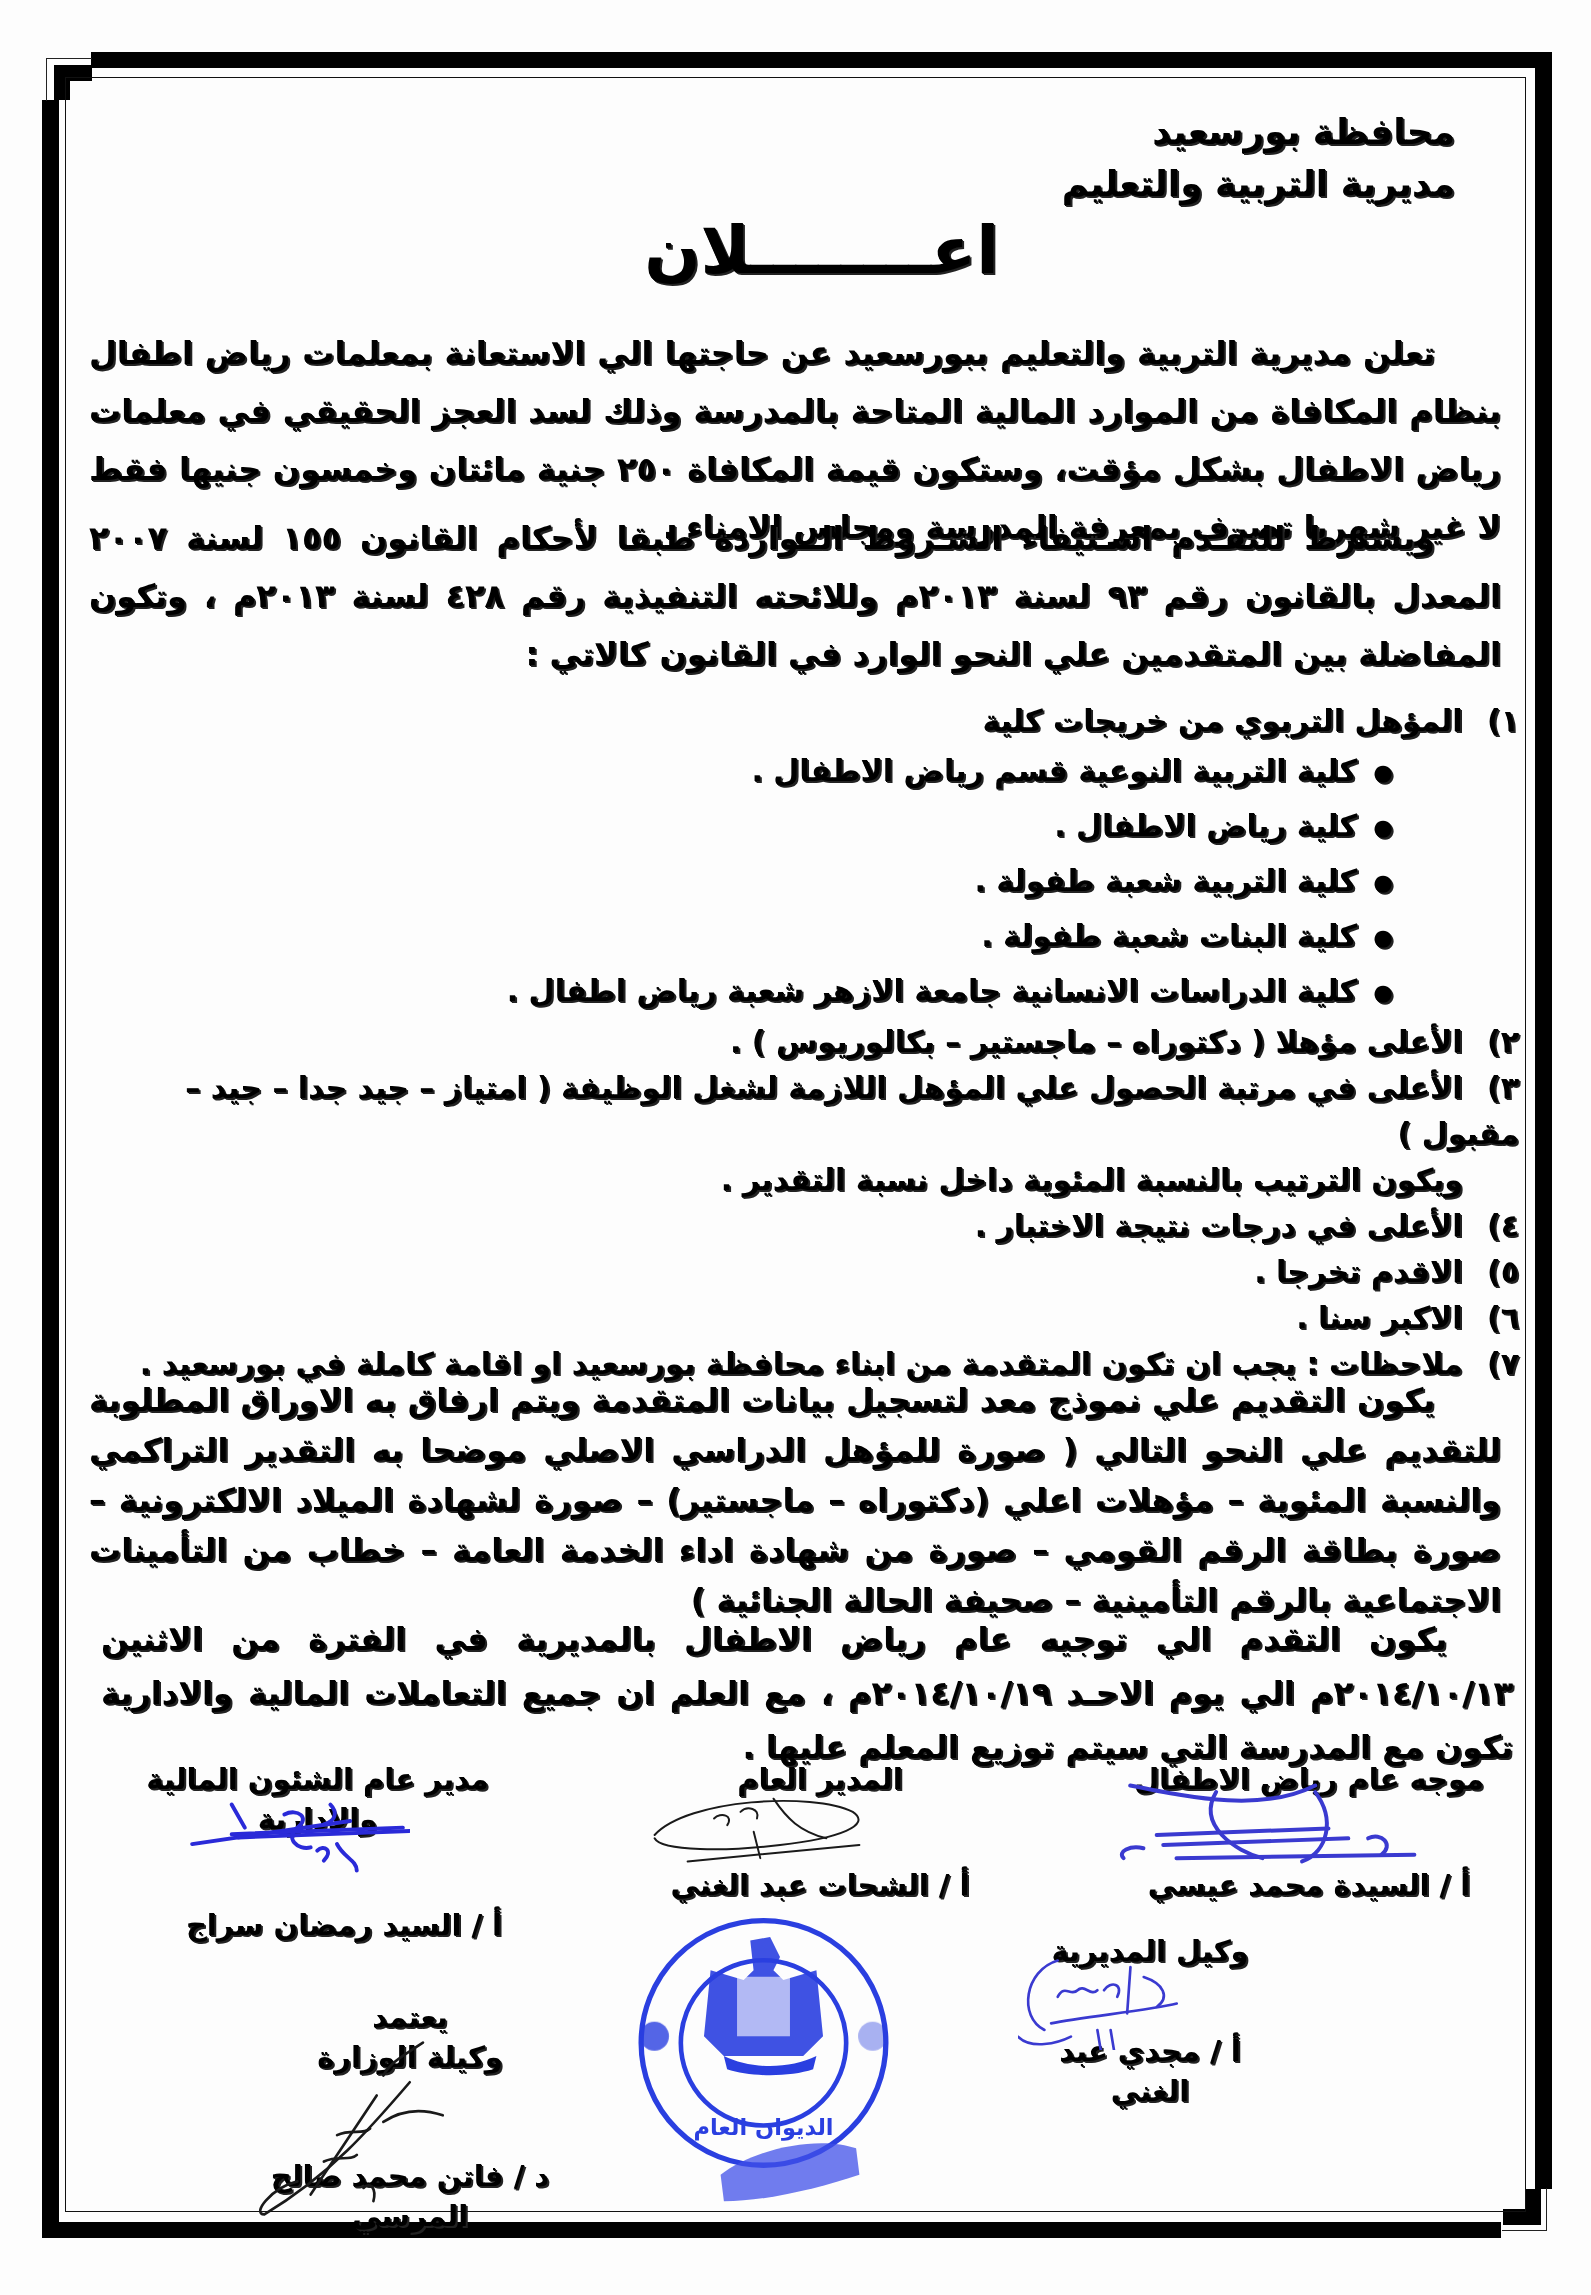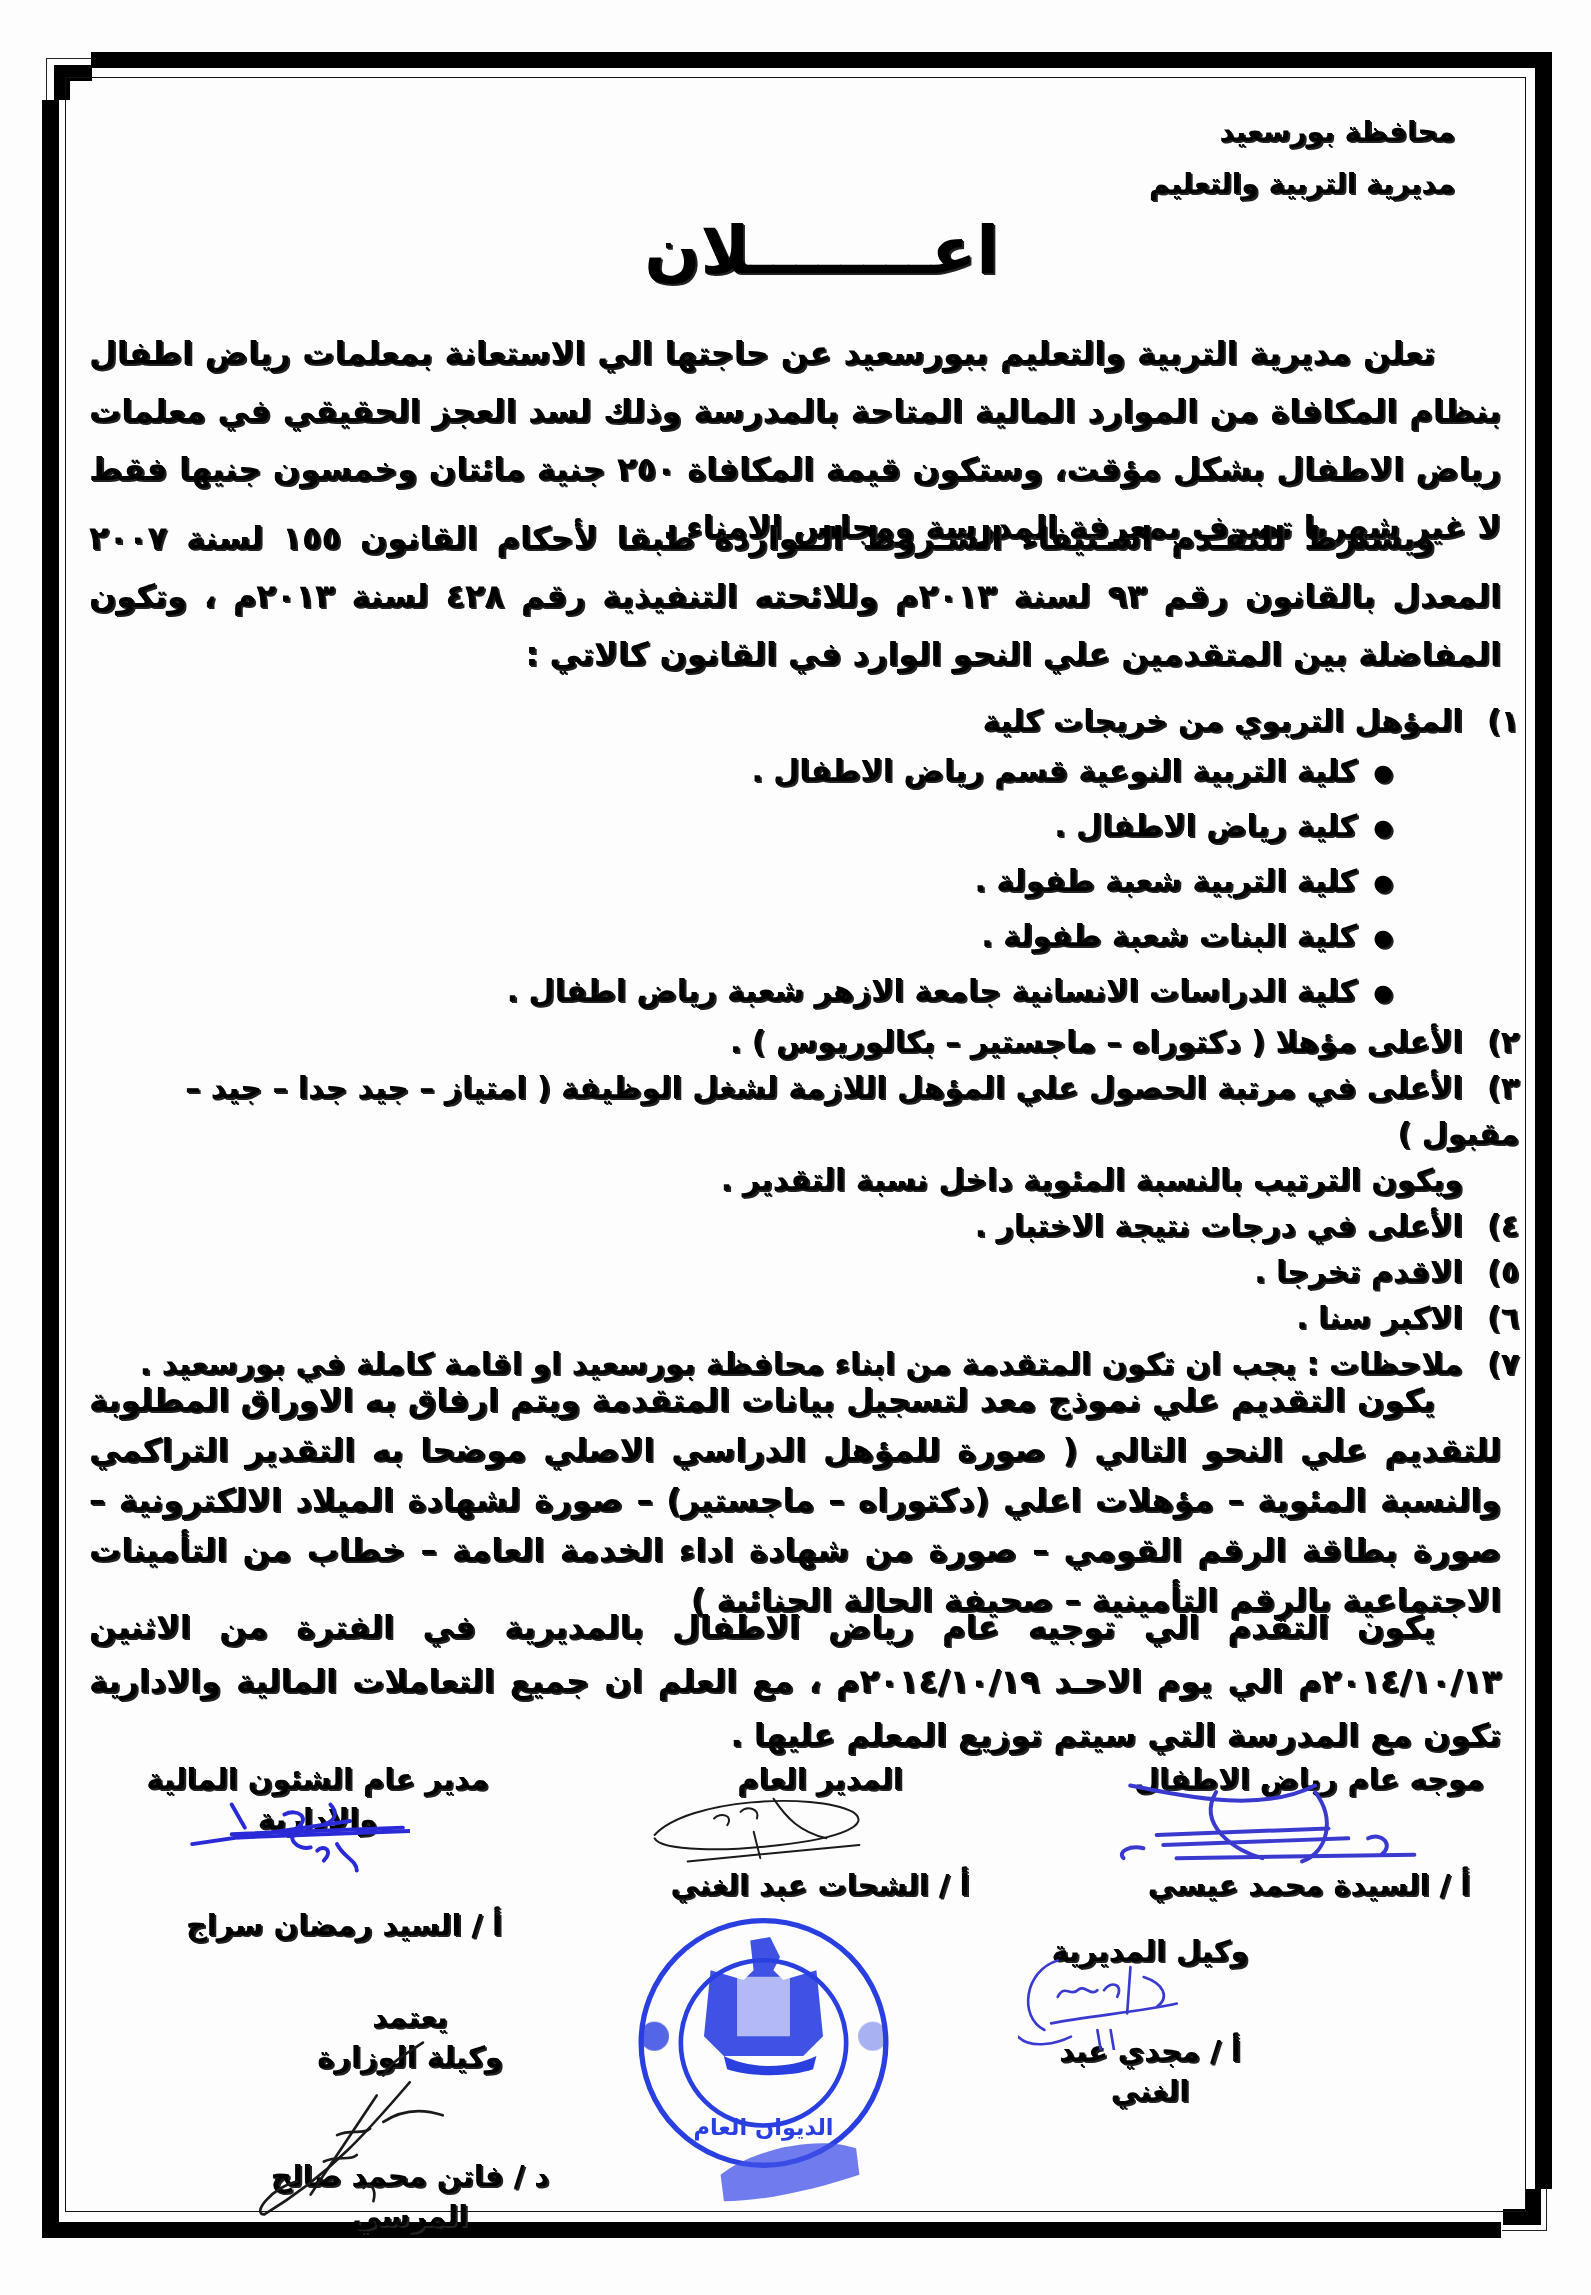--- a/index.html
+++ b/index.html
@@ -18,21 +18,21 @@
     .frame-thin-outer-tl { position: absolute; left: 46px; top: 58px; width: 46px; height: 43px; border-top: 1.3px solid #222; border-left: 1.3px solid #222; box-sizing: border-box; }
     .frame-thin-outer-br { position: absolute; left: 1502px; top: 2188px; width: 45px; height: 43px; border-bottom: 1.3px solid #222; border-right: 1.3px solid #222; box-sizing: border-box; }
 
     .rtl { direction: rtl; unicode-bidi: embed; }
     .heavy {
       font-family: "DejaVu Sans", sans-serif; font-weight: bold;
       text-shadow: 2px 2px 0 #222, 0.7px 0.7px 0 #000;
     }
     .header {
       position: absolute; right: 136px; top: 106px; 
-      font-size: 28px; line-height: 52px;
+      font-size: 36px; line-height: 52px;
     }
     .title {
       position: absolute; left: 0; width: 1591px; top: 212px; text-align: center;
       font-size: 66px; letter-spacing: 4px; padding-left: 26px;
     }
     .body-text {
       position: absolute; left: 89px; width: 1412px;
       font-size: 32px; text-align: justify; text-align-last: right;
     }
     .para1 { top: 324px; line-height: 58px; text-indent: 66px; }
@@ -111,21 +111,21 @@
     <span>الاكبر سنا .</span>
   </div>
   <div class="list-item">
     <span class="num">٧)</span>
     <span>ملاحظات : يجب ان تكون المتقدمة من ابناء محافظة بورسعيد او اقامة كاملة في بورسعيد .</span>
   </div>
 </div>
 
 <p class="body-text para3 rtl heavy" style="margin:0">يكون التقديم علي نموذج معد لتسجيل بيانات المتقدمة  ويتم ارفاق به الاوراق المطلوبة للتقديم علي النحو التالي ( صورة للمؤهل الدراسي الاصلي موضحا به التقدير التراكمي والنسبة المئوية – مؤهلات اعلي (دكتوراه – ماجستير) – صورة لشهادة الميلاد الالكترونية – صورة بطاقة الرقم القومي – صورة من شهادة اداء الخدمة العامة – خطاب من التأمينات الاجتماعية بالرقم التأمينية – صحيفة الحالة الجنائية )</p>
 
-<p class="body-text para4 rtl heavy" style="margin:0">يكون التقدم الي توجيه عام رياض الاطفال بالمديرية في الفترة من الاثنين ٢٠١٤/١٠/١٣م الي يوم الاحـد ٢٠١٤/١٠/١٩م ، مع العلم ان جميع التعاملات المالية والادارية تكون مع المدرسة التي سيتم توزيع المعلم عليها .</p>
+<p class="body-text para4 rtl heavy" style="margin:12px">يكون التقدم الي توجيه عام رياض الاطفال بالمديرية في الفترة من الاثنين ٢٠١٤/١٠/١٣م الي يوم الاحـد ٢٠١٤/١٠/١٩م ، مع العلم ان جميع التعاملات المالية والادارية تكون مع المدرسة التي سيتم توزيع المعلم عليها .</p>
 
 <div class="sig rtl heavy" style="left:1124px; top:1759px; width:370px;">
   <span class="role">موجه عام رياض الاطفال</span>
   <span style="display:block;height:66px"></span>
   <span class="name">أ / السيدة محمد عيسي</span>
 </div>
 <svg class="sig-scribble" style="left:1117px; top:1772px;" width="304" height="93" viewBox="0 0 460 140">
   <g fill="none" stroke="#3a3ad0" stroke-width="6" stroke-linecap="round">
     <path d="M20 20 C120 40, 220 60, 300 20"></path>
     <path d="M60 95 L320 85"></path>

